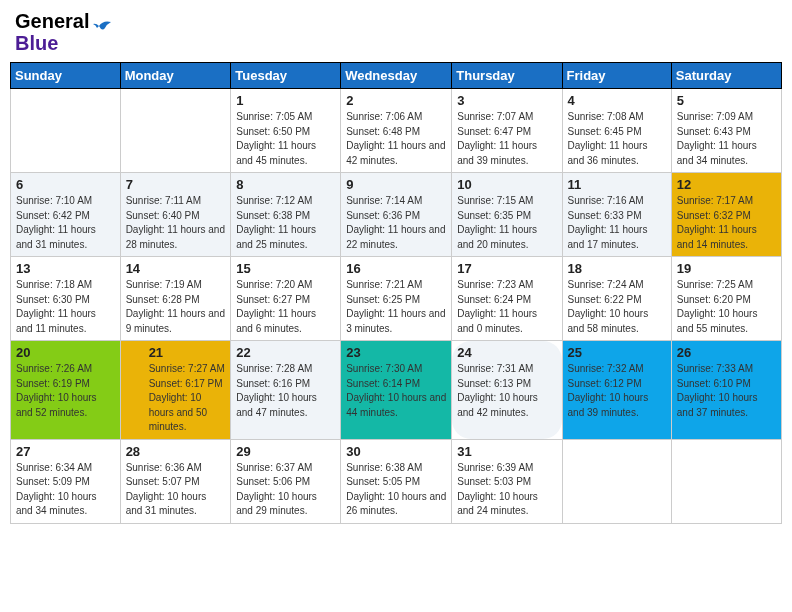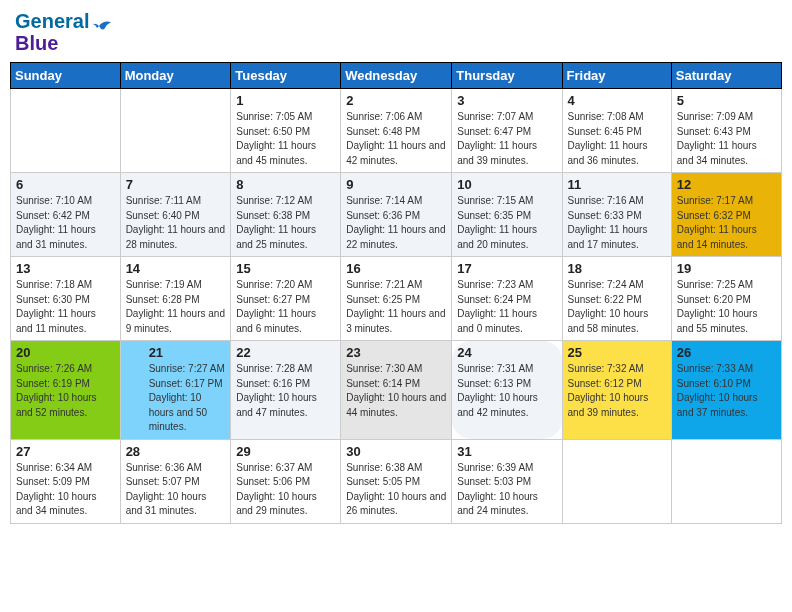--- a/index.html
+++ b/index.html
@@ -21,21 +21,21 @@
       display: flex;
       flex-direction: column;
       align-items: flex-start;
     }
     .logo-text {
       font-size: 20px;
       font-weight: bold;
       color: #333;
       line-height: 1.1;
     }
-    .logo-text span { color: #0369a1; }
+    .logo-text span { color: #000000; }
     .title-block {
       text-align: right;
     }
     .month-title {
       font-size: 36px;
       font-weight: normal;
       color: #222;
       line-height: 1.1;
     }
     .location {
@@ -200,37 +200,37 @@
         <td>
         <span class="day-number">19</span>
         <span class="day-info">Sunrise: 7:25 AM<br>Sunset: 6:20 PM<br>Daylight: 10 hours and 55 minutes.</span>
       </td>
       </tr>
       <tr>
         <td style="background: #84cc16; margin-top: 48px;">
         <span class="day-number">20</span>
         <span class="day-info">Sunrise: 7:26 AM<br>Sunset: 6:19 PM<br>Daylight: 10 hours and 52 minutes.</span>
       </td>
-        <td style="background: #7dd3fc; padding-left: 28px;">
+        <td style="background: #eab308; padding-left: 28px;">
         <span class="day-number">21</span>
         <span class="day-info">Sunrise: 7:27 AM<br>Sunset: 6:17 PM<br>Daylight: 10 hours and 50 minutes.</span>
       </td>
         <td style="background: rgb(240, 244, 248);">
         <span class="day-number">22</span>
         <span class="day-info">Sunrise: 7:28 AM<br>Sunset: 6:16 PM<br>Daylight: 10 hours and 47 minutes.</span>
       </td>
-        <td style="background: #e5e5e5;">
+        <td style="background: #14b8a6;">
         <span class="day-number">23</span>
         <span class="day-info">Sunrise: 7:30 AM<br>Sunset: 6:14 PM<br>Daylight: 10 hours and 44 minutes.</span>
       </td>
         <td style="background: rgb(240, 244, 248); border-radius: 19px;">
         <span class="day-number">24</span>
         <span class="day-info">Sunrise: 7:31 AM<br>Sunset: 6:13 PM<br>Daylight: 10 hours and 42 minutes.</span>
       </td>
-        <td style="background: #fde047;">
+        <td style="background: #0ea5e9;">
         <span class="day-number">25</span>
         <span class="day-info">Sunrise: 7:32 AM<br>Sunset: 6:12 PM<br>Daylight: 10 hours and 39 minutes.</span>
       </td>
         <td style="background: #0ea5e9;">
         <span class="day-number">26</span>
         <span class="day-info">Sunrise: 7:33 AM<br>Sunset: 6:10 PM<br>Daylight: 10 hours and 37 minutes.</span>
       </td>
       </tr>
       <tr>
         <td>

